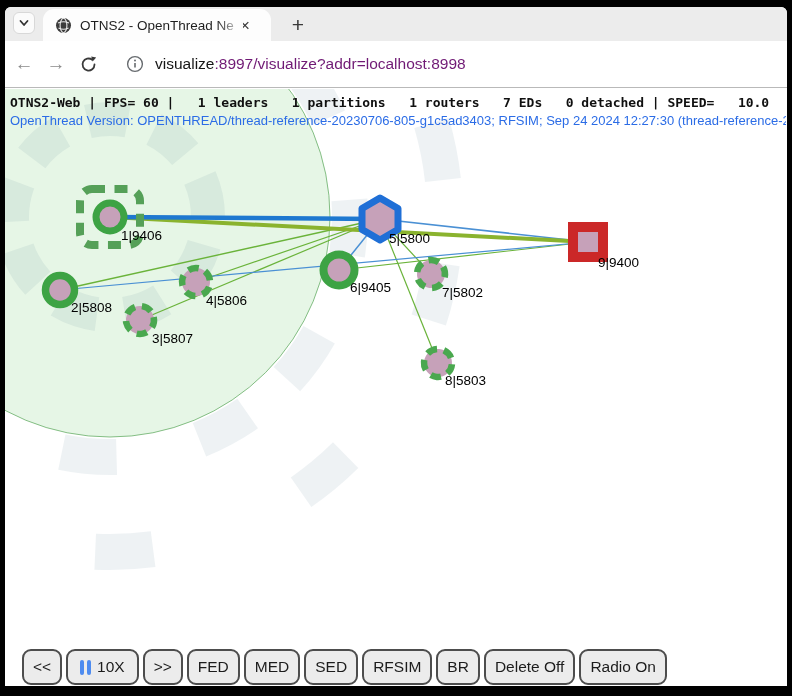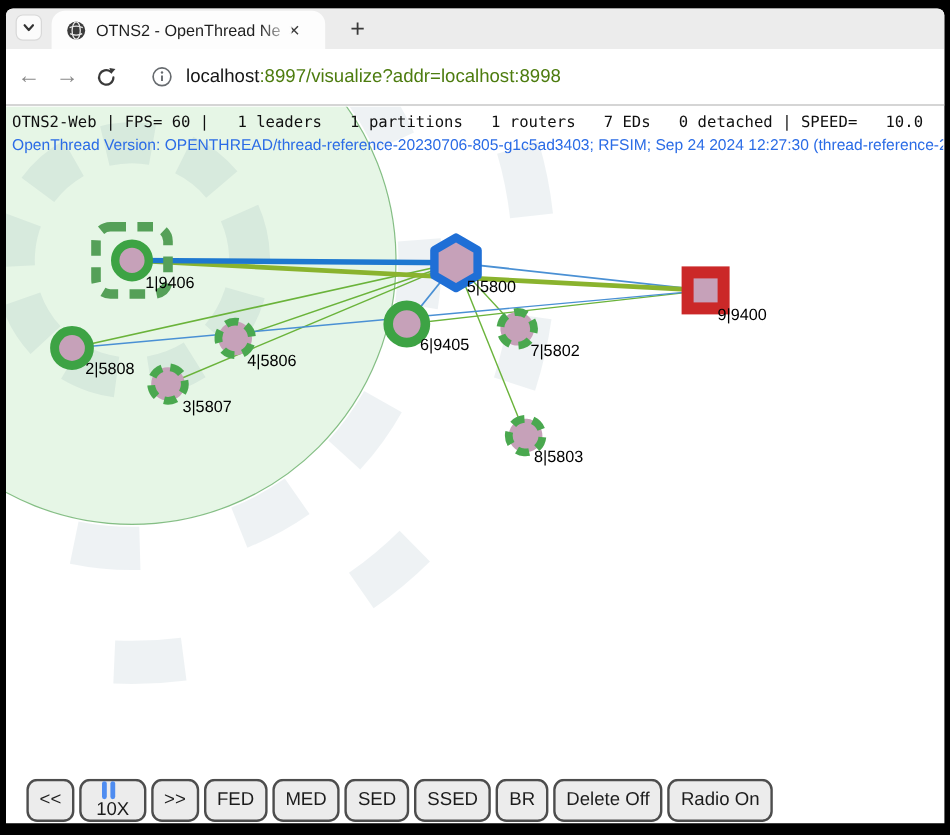--- a/index.html
+++ b/index.html
@@ -23,37 +23,37 @@
           display:flex;align-items:center;justify-content:center;font-size:21px;color:#3a3a3a;}
 
   
   .urlrow{position:absolute;left:0;top:34px;width:100%;height:47px;background:#fff;
           border-bottom:1px solid #b9b9b9;display:flex;align-items:center;}
   .navicon{font-size:19px;color:#8a8a8a;width:26px;text-align:center;margin-left:6px;}
   .reload-wrap{width:26px;margin-left:6px;display:flex;justify-content:center;}
   .info-wrap{width:24px;margin-left:22px;display:flex;justify-content:center;}
   .url-text{font-size:15.5px;margin-left:8px;white-space:nowrap;}
   .url-host{color:#161616;}
-  .url-rest{color:#4d7c0f;}
+  .url-rest{color:#701a75;}
 
   
   .canvas{position:absolute;left:0;top:82px;width:782px;height:597px;}
   .statusbar{position:absolute;left:5px;top:88px;font-family:"DejaVu Sans Mono",monospace;
-             font-weight:normal;font-size:13px;color:#101010;white-space:pre;}
+             font-weight:bold;font-size:13px;color:#101010;white-space:pre;}
   .versionline{position:absolute;left:5px;top:106px;font-size:13px;color:#2b6ce6;
                white-space:pre;width:776px;overflow:hidden;}
   .nodelabel{font-size:13.5px;fill:#000;font-family:"Liberation Sans",sans-serif;}
 
   
   .toolbar{position:absolute;left:0;bottom:0;width:100%;height:37px;display:flex;
            align-items:flex-start;padding-left:17px;gap:4px;overflow:hidden;}
   .tbtn{height:36px;background:#ececec;border:2.5px solid #4d4d4d;border-radius:9px;
         font-size:15.5px;color:#1c1c1c;display:flex;align-items:center;justify-content:center;
         padding:0 9px;white-space:nowrap;font-family:"Liberation Sans",sans-serif;}
-  .tbtn-speed{padding:0 12px;flex-direction:column;}
+  .tbtn-speed{padding:0 12px;}
   .pausebars{display:flex;gap:3px;margin-right:6px;}
   .pausebars i{display:block;width:4px;height:15px;background:#4e8cf0;border-radius:2px;}
 </style>
 </head>
 <body>
 
 <div class="window">
   <div class="browser">
 
     <div class="tabstrip">
@@ -85,21 +85,21 @@
           <polygon points="12.2,1.6 17.2,2.6 13.6,6.6" fill="#3a3a3a"></polygon>
         </svg>
       </div>
       <div class="info-wrap">
         <svg width="18" height="18" viewBox="0 0 18 18">
           <circle cx="9" cy="9" r="7.4" fill="none" stroke="#676b6f" stroke-width="1.4"></circle>
           <line x1="9" y1="8" x2="9" y2="12.6" stroke="#676b6f" stroke-width="1.6"></line>
           <circle cx="9" cy="5.4" r="1" fill="#676b6f"></circle>
         </svg>
       </div>
-      <div class="url-text"><span class="url-host">localhost</span><span class="url-rest">:8997/visualize?addr=localhost:8998</span></div>
+      <div class="url-text"><span class="url-host">visualize</span><span class="url-rest">:8997/visualize?addr=localhost:8998</span></div>
     </div>
 
     <svg class="canvas" viewBox="0 0 782 597">
 
       <circle cx="105" cy="128" r="220" fill="rgba(80,190,80,0.14)" stroke="rgba(60,150,60,0.6)" stroke-width="1"></circle>
 
       <g stroke="rgba(90,130,150,0.10)" fill="none">
         <circle cx="105" cy="128" r="98" stroke-width="34" stroke-dasharray="40 28" transform="rotate(18 105 128)"></circle>
         <circle cx="105" cy="128" r="240" stroke-width="36" stroke-dasharray="55 85" transform="rotate(55 105 128)"></circle>
         <circle cx="105" cy="128" r="335" stroke-width="36" stroke-dasharray="58 160" transform="rotate(8 105 128)"></circle>
@@ -175,21 +175,21 @@
         <span class="pausebars">
             <i></i>
             <i></i>
           </span>
         <span>10X</span>
       </div>
       <div class="tbtn">&gt;&gt;</div>
       <div class="tbtn">FED</div>
       <div class="tbtn">MED</div>
       <div class="tbtn">SED</div>
-      <div class="tbtn">SSED</div>
+      <div class="tbtn">RFSIM</div>
       <div class="tbtn">BR</div>
       <div class="tbtn">Delete Off</div>
       <div class="tbtn">Radio On</div>
 
     </div>
 
   </div>
 </div>
 
 </body></html>

